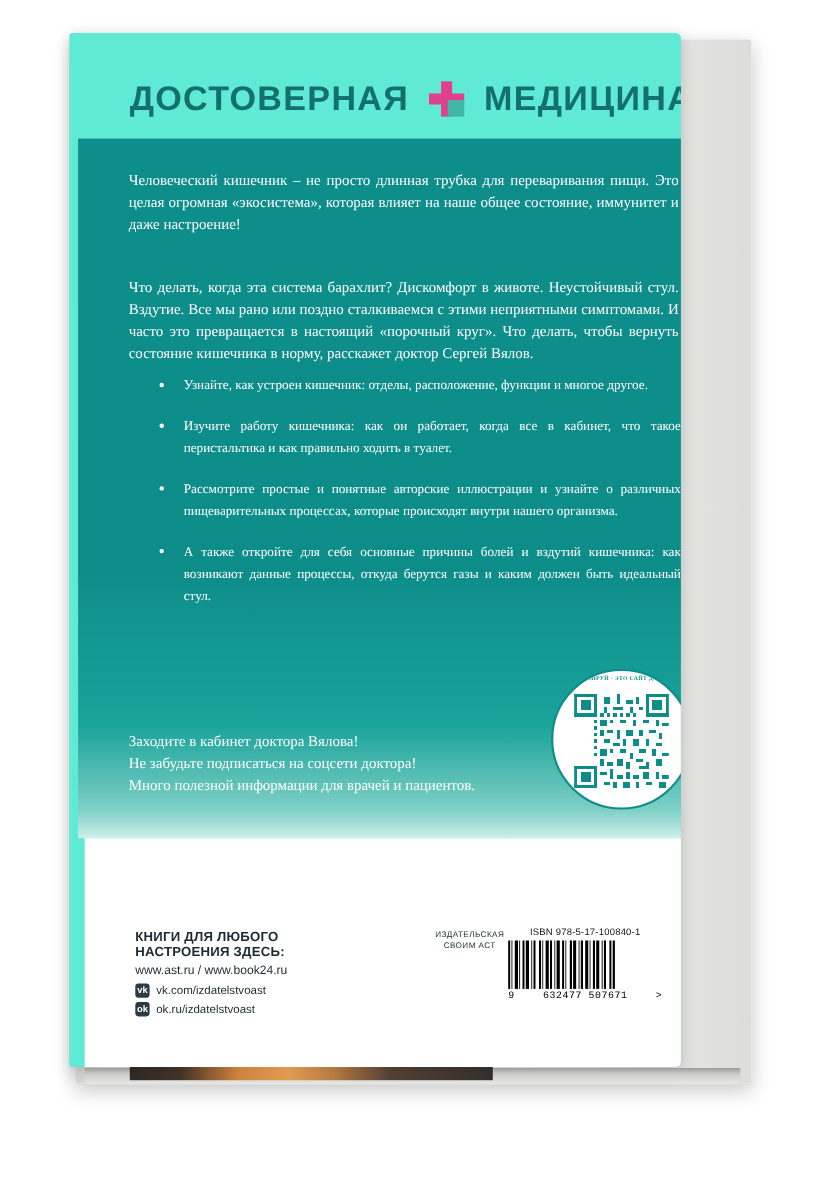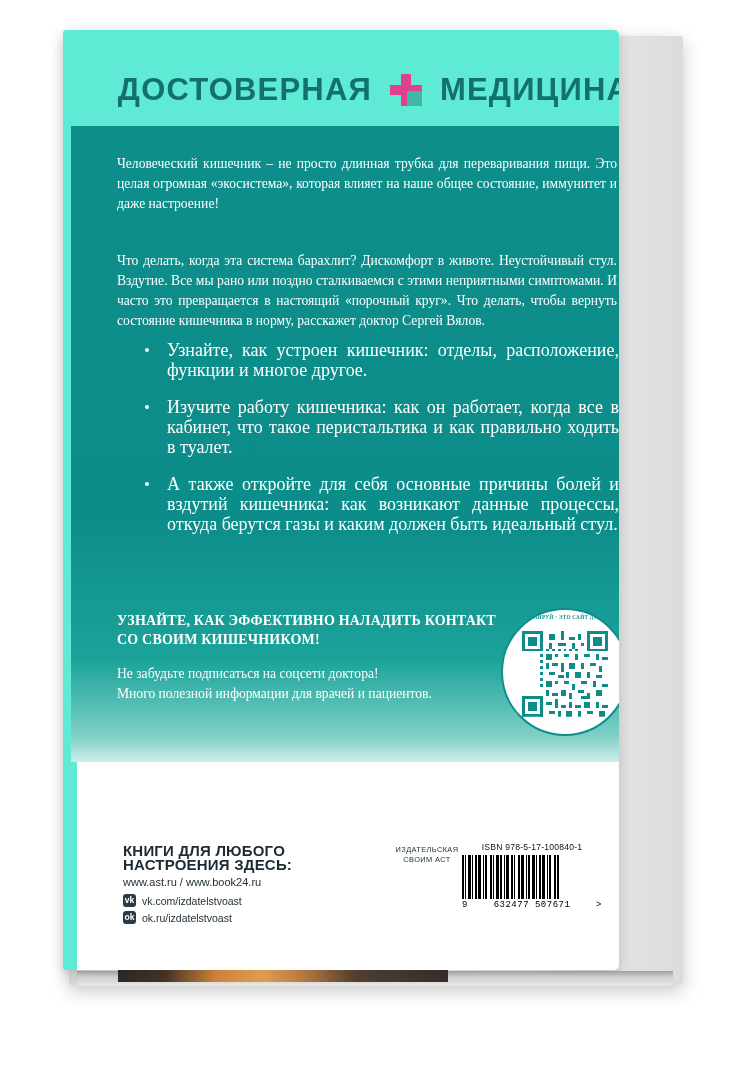--- a/index.html
+++ b/index.html
@@ -132,21 +132,21 @@
     top: 214px;
     width: 478px;
     margin: 0;
     padding: 0;
     list-style: none;
   }
   #bullets li {
     position: relative;
     padding-left: 26px;
     margin-bottom: 17px;
-    font-size: 18px;
+    font-size: 12px;
     line-height: 20px;
     text-align: justify;
     color: #ffffff;
   }
   #bullets li:before {
     content: "";
     position: absolute;
     left: 4px;
     top: 8px;
     width: 4px;
@@ -219,21 +219,21 @@
   }
 
   #publisher-block {
     position: absolute;
     left: 46px;
     top: 82px;
     width: 210px;
     color: #1c2b33;
   }
   #pub-title {
-    font-size: 15px;
+    font-size: 12px;
     font-weight: bold;
     line-height: 14px;
     letter-spacing: .2px;
     white-space: pre-line;
   }
   .site-line {
     font-size: 11px;
     line-height: 15px;
     margin-top: 3px;
     color: #1c2b33;
@@ -358,26 +358,27 @@
     </div>
 
     <div id="teal">
 
       <div class="para" id="p1">Человеческий кишечник – не просто длинная трубка для переваривания пищи. Это целая огромная «экосистема», которая влияет на наше общее состояние, иммунитет и даже настроение!</div>
       <div class="para" id="p2">Что делать, когда эта система барахлит? Дискомфорт в животе. Неустойчивый стул. Вздутие. Все мы рано или поздно сталкиваемся с этими неприятными симптомами. И часто это превращается в настоящий «порочный круг». Что делать, чтобы вернуть состояние кишечника в норму, расскажет доктор Сергей Вялов.</div>
 
       <ul id="bullets">
         <li>Узнайте, как устроен кишечник: отделы, расположение, функции и многое другое.</li>
         <li>Изучите работу кишечника: как он работает, когда все в кабинет, что такое перистальтика и как правильно ходить в туалет.</li>
+        <li>Рассмотрите простые и понятные авторские иллюстрации и узнайте о различных пищеварительных процессах, которые происходят внутри нашего организма.</li>
         <li>А также откройте для себя основные причины болей и вздутий кишечника: как возникают данные процессы, откуда берутся газы и каким должен быть идеальный стул.</li>
       </ul>
 
-      <div id="cta">УЗНАЙТЕ, КАК ЭФФЕКТИВНО НАЛАДИТЬ КОНТАКТ СО СВОИМ КИШЕЧНИКОМ!</div>
 
       <div id="closing">
+        <div>Заходите в кабинет доктора Вялова!</div>
         <div>Не забудьте подписаться на соцсети доктора!</div>
         <div>Много полезной информации для врачей и пациентов.</div>
       </div>
 
       <div id="qr-badge">
         <div id="qr-ring-text">ОТСКАНИРУЙ · ЭТО САЙТ ДОКТОРА</div>
         <svg id="qr-code" viewBox="0 0 29 29" shape-rendering="crispEdges">
           <rect width="29" height="29" fill="#ffffff"></rect>
           <g fill="#0d8d8a">
 

